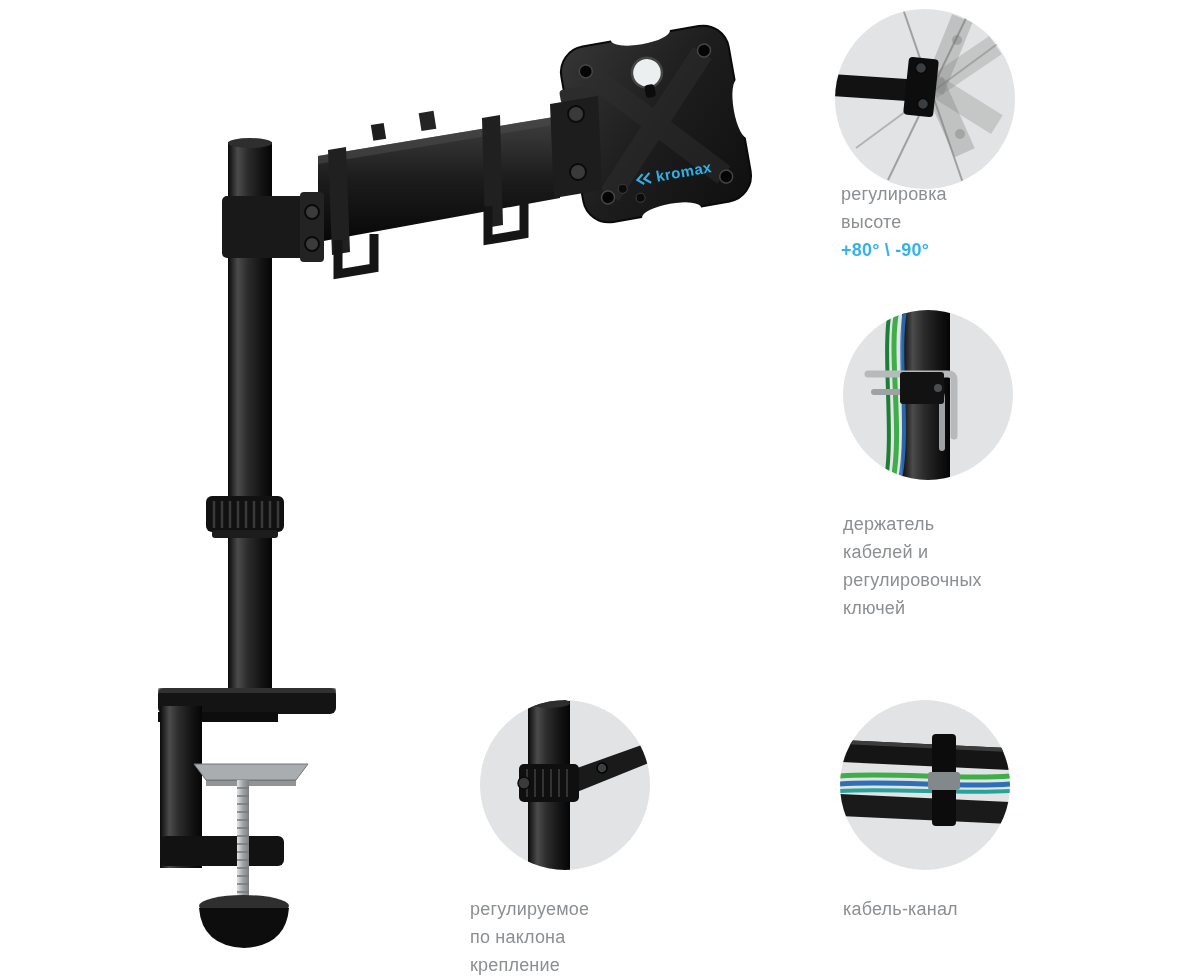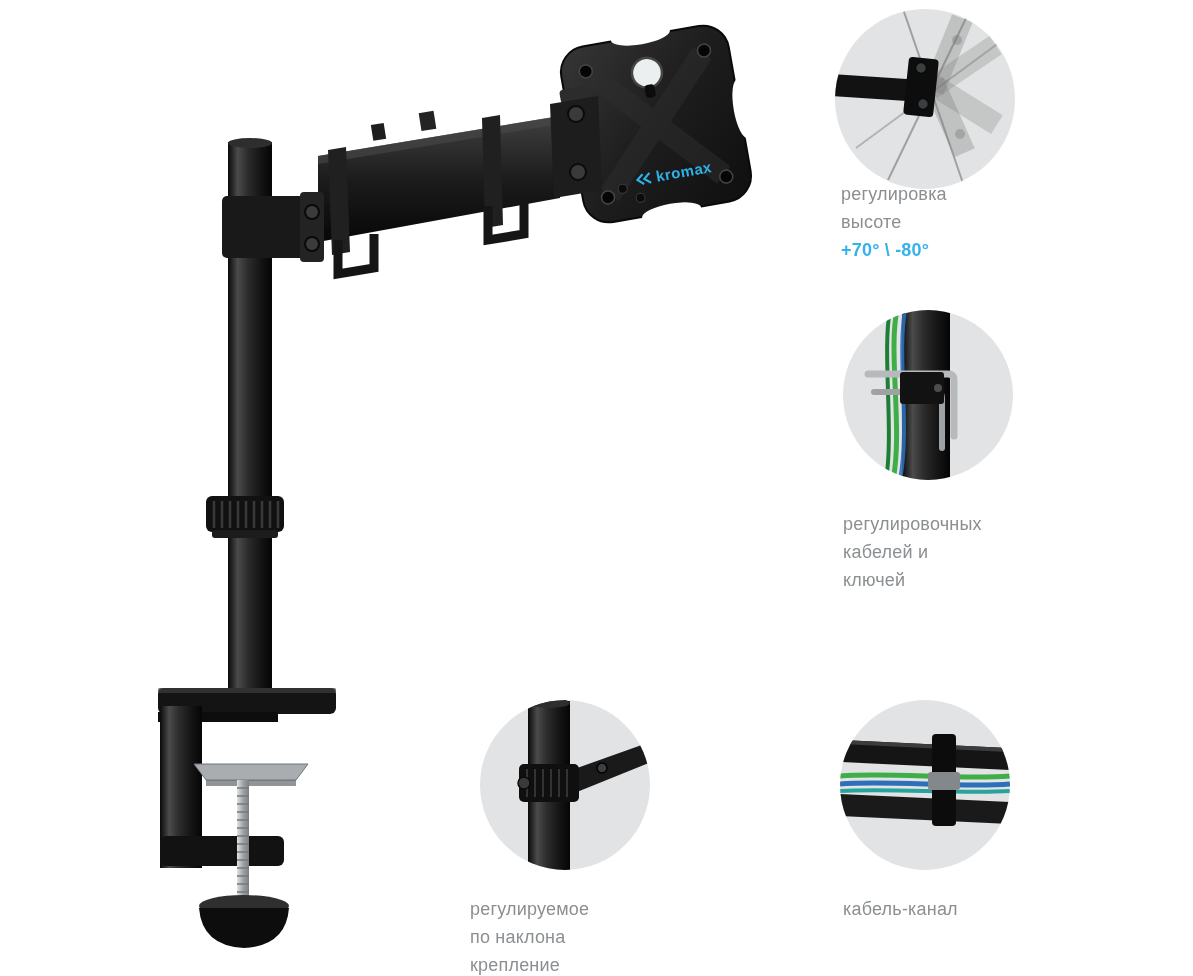--- a/index.html
+++ b/index.html
@@ -212,26 +212,27 @@
         <polygon points="840,794 1010,802 1010,824 840,816" fill="#1a1a1a"></polygon>
         <rect x="932" y="734" width="24" height="92" rx="4" fill="#0c0c0c"></rect>
         <rect x="928" y="772" width="32" height="18" rx="3" fill="#83888b"></rect>
       </g>
     </g>
   </svg>
 
   <div class="callout-label" style="left:841px; top:180px;">
     <div>регулировка</div>
     <div>высоте</div>
-    <div class="value">+70° \ -80°</div>
+    <div class="value">+80° \ -90°</div>
   </div>
 
   <div class="callout-label" style="left:843px; top:510px;">
+    <div>держатель</div>
+    <div>кабелей и</div>
     <div>регулировочных</div>
-    <div>кабелей и</div>
     <div>ключей</div>
   </div>
 
   <div class="callout-label" style="left:470px; top:895px;">
     <div>регулируемое</div>
     <div>по наклона</div>
     <div>крепление</div>
   </div>
 
   <div class="callout-label" style="left:843px; top:895px;">

